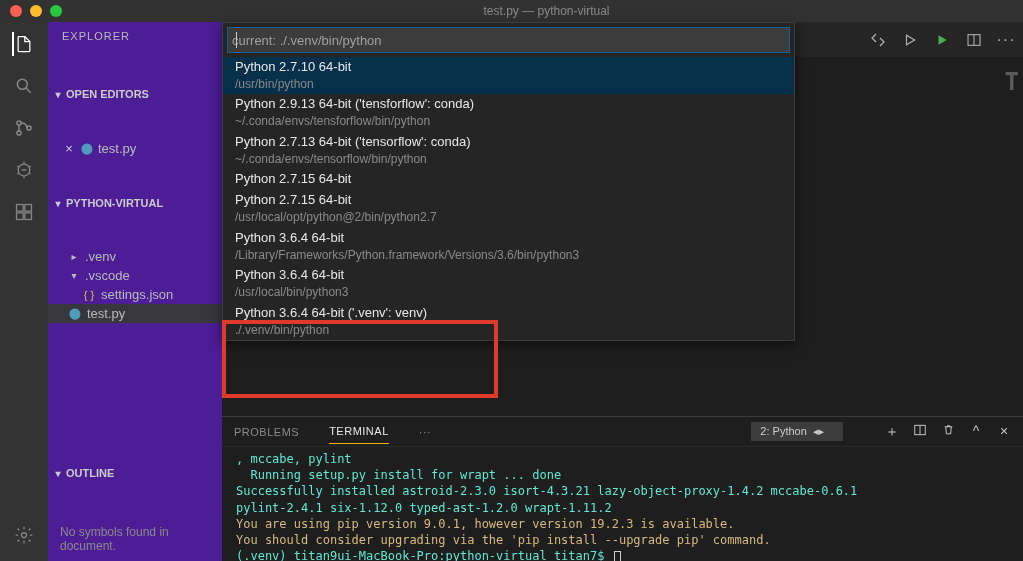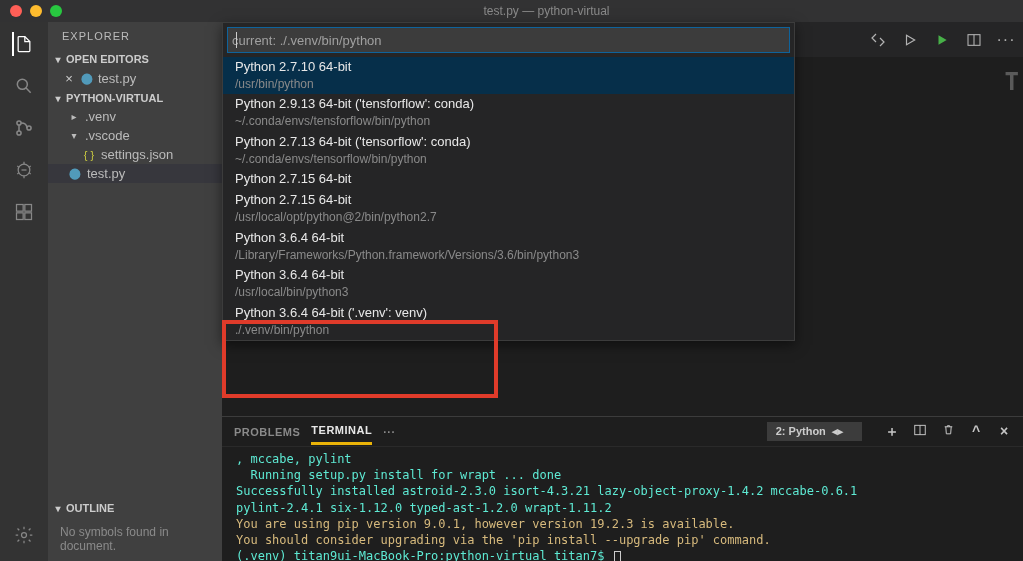--- a/index.html
+++ b/index.html
@@ -38,24 +38,25 @@
   align-items: center;
   padding-top: 10px;
   gap: 18px;
 }
 .activitybar .aicon { width: 24px; height: 24px; display:flex; align-items:center; justify-content:center; cursor:pointer; opacity:0.55;}
 .activitybar .aicon.active { opacity: 1; border-left: 2px solid #fff; padding-right:2px;}
 .activitybar .spacer { flex: 1; }
 
 .sidebar {
   width: 174px;
-  background: #404040;
+  background: #4c1d95;
   display: flex;
   flex-direction: column;
   color: #bbbbbb;
+  gap: 35px;
 }
 .sidebar-title { padding: 8px 14px; font-size: 11px; letter-spacing: 1px; color:#bbbbbb; }
 .section-header { padding: 3px 4px; font-size: 11px; font-weight: bold; color:#cccccc; display:flex; align-items:center; gap:2px;}
 .chev { display:inline-block; width:12px; text-align:center; font-size:10px;}
 .open-editor-item { padding: 3px 4px 3px 14px; display:flex; align-items:center; gap:4px; font-size:13px;}
 .x { font-size:13px; color:#cccccc; width:14px; text-align:center;}
 .tree-item { padding: 2px 4px 2px 20px; display:flex; align-items:center; gap:5px; font-size:13px; cursor:pointer;}
 .tree-item.indent { padding-left: 34px; }
 .tree-item.selected { background: #37373d; }
 .ficon { width:14px; height:14px; display:inline-flex; align-items:center; justify-content:center; font-size:11px;}
@@ -114,28 +115,27 @@
   background: #1e1e1e;
   border-top: 1px solid #3c3c3c;
   display:flex;
   flex-direction:column;
 }
 .term-tabs {
   height: 30px;
   display:flex;
   align-items:center;
   padding: 0 12px;
-  gap: 11px;
+  gap: 30px;
   border-bottom: 1px solid #2a2a2a;
   color:#8a8a8a;
   font-size:11px;
-  font-weight:bold;
 }
 .term-tab { cursor:pointer; letter-spacing:0.5px;}
-.term-tab.active { color:#e8e8e8; border-bottom:3px solid #eab308; padding-bottom:6px; padding-top:6px;}
+.term-tab.active { color:#e8e8e8; border-bottom:1px solid #eab308; padding-bottom:6px; padding-top:6px;}
 .term-spacer { flex:1; }
 .term-select { background:#3c3c3c; border:1px solid #3c3c3c; color:#ccc; padding:2px 18px 2px 8px; font-size:11px; position:relative;}
 .term-icons { display:flex; gap:14px; margin-left:12px;}
 .term-icons span { cursor:pointer; color:#c5c5c5; font-size:14px; display:inline-flex; width:14px; justify-content:center;}
 .term-body {
   flex:1;
   padding: 4px 14px;
   font-family: Menlo, Consolas, monospace;
   font-size: 12px;
   line-height: 1.35;

